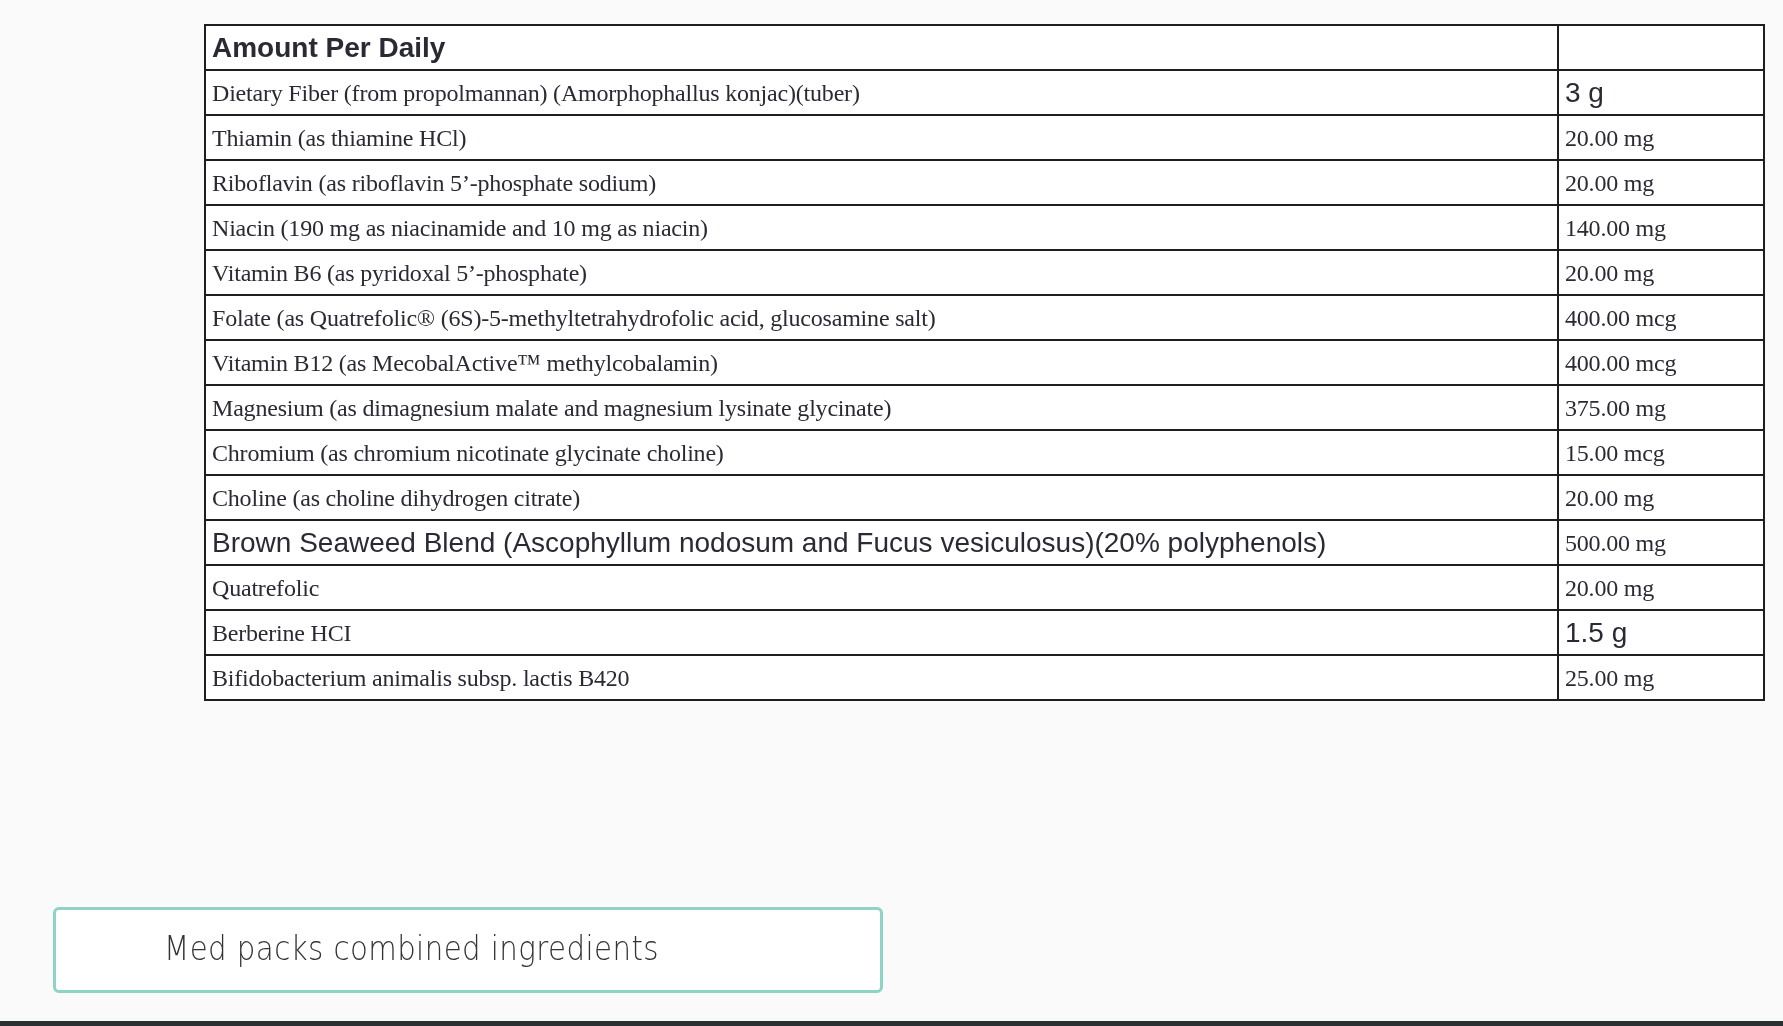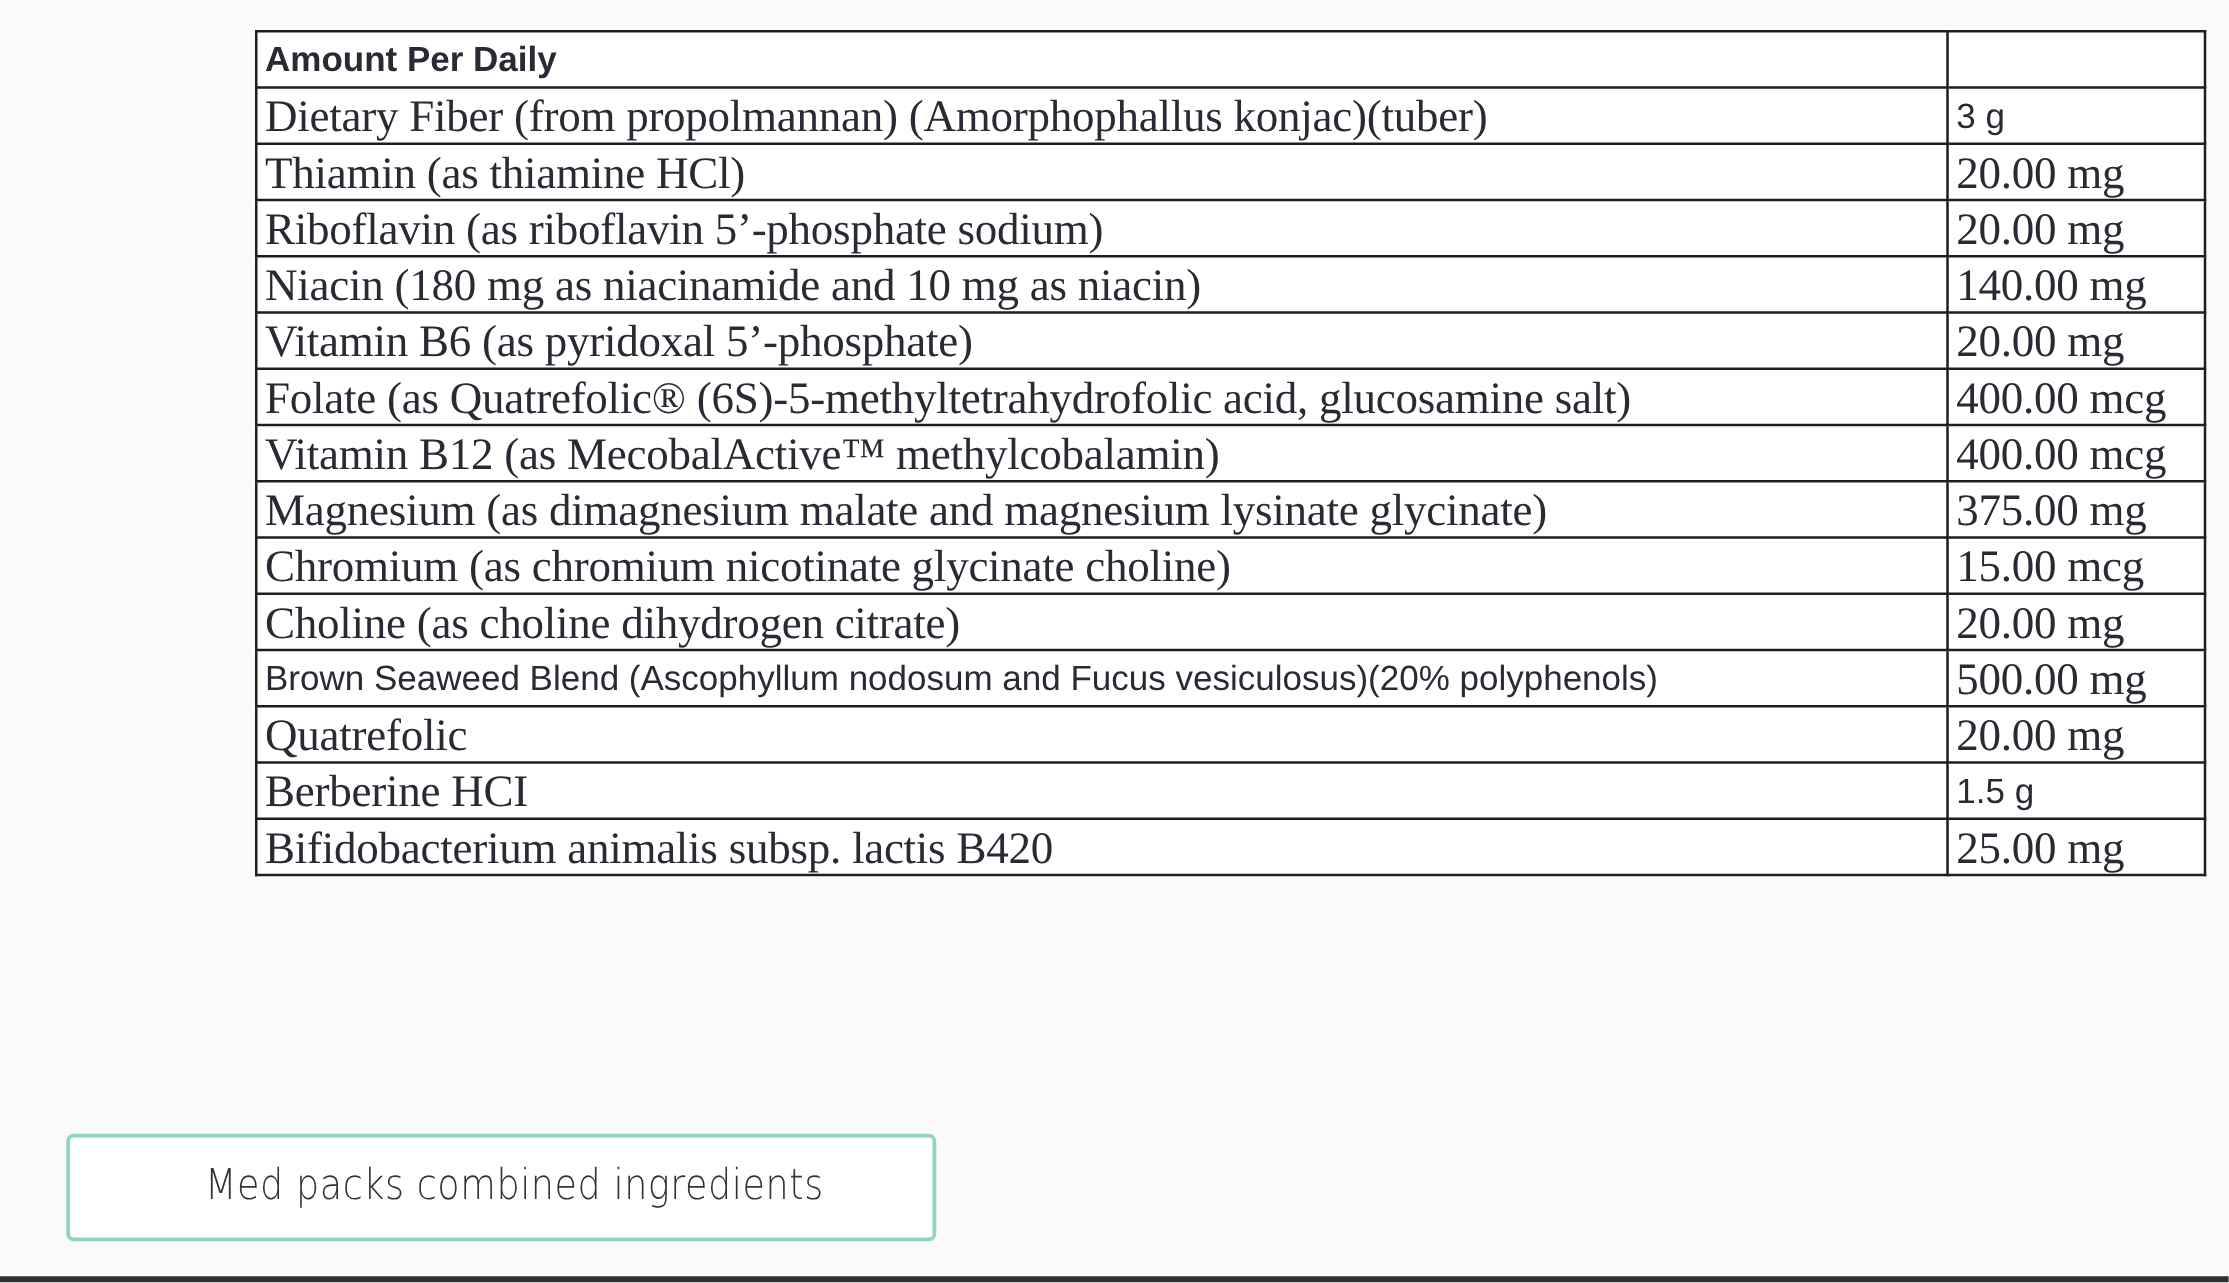--- a/index.html
+++ b/index.html
@@ -16,26 +16,26 @@
   }
   td {
     border: 2px solid #1e1e1e;
     height: 43px; padding: 0 6px;
     vertical-align: bottom; line-height: 42px;
     white-space: nowrap; overflow: hidden;
     color: #2a2a35;
   }
   col.c1 { width: 1353px; }
   col.c2 { width: 206px; }
-  .serif { font-family: "Liberation Serif", serif; font-size: 36px; letter-spacing: -0.2px; }
+  .serif { font-family: "Liberation Serif", serif; font-size: 24px; letter-spacing: -0.2px; }
   .sans { font-family: "Liberation Sans", sans-serif; font-size: 28px; }
   .bold { font-weight: bold; }
   .caption-box {
     position: absolute; left: 53px; top: 907px;
-    width: 696px; height: 86px;
+    width: 830px; height: 86px;
     border: 3px solid #8ed3c4; border-radius: 6px;
     background: #ffffff;
     box-sizing: border-box;
   }
   .caption-text {
     position: absolute; left: 108px; top: 18px;
     font-family: "DejaVu Sans", sans-serif; font-weight: 200;
     font-size: 34px; color: #333333; letter-spacing: 0.5px;
     transform: scaleX(0.86); transform-origin: left center;
     white-space: nowrap;
@@ -65,21 +65,21 @@
         </tr>
         <tr>
           <td class="serif">Thiamin (as thiamine HCl)</td>
           <td class="serif">20.00 mg</td>
         </tr>
         <tr>
           <td class="serif">Riboflavin (as riboflavin 5’-phosphate sodium)</td>
           <td class="serif">20.00 mg</td>
         </tr>
         <tr>
-          <td class="serif">Niacin (180 mg as niacinamide and 10 mg as niacin)</td>
+          <td class="serif">Niacin (190 mg as niacinamide and 10 mg as niacin)</td>
           <td class="serif">140.00 mg</td>
         </tr>
         <tr>
           <td class="serif">Vitamin B6 (as pyridoxal 5’-phosphate)</td>
           <td class="serif">20.00 mg</td>
         </tr>
         <tr>
           <td class="serif">Folate (as Quatrefolic® (6S)-5-methyltetrahydrofolic acid, glucosamine salt)</td>
           <td class="serif">400.00 mcg</td>
         </tr>

